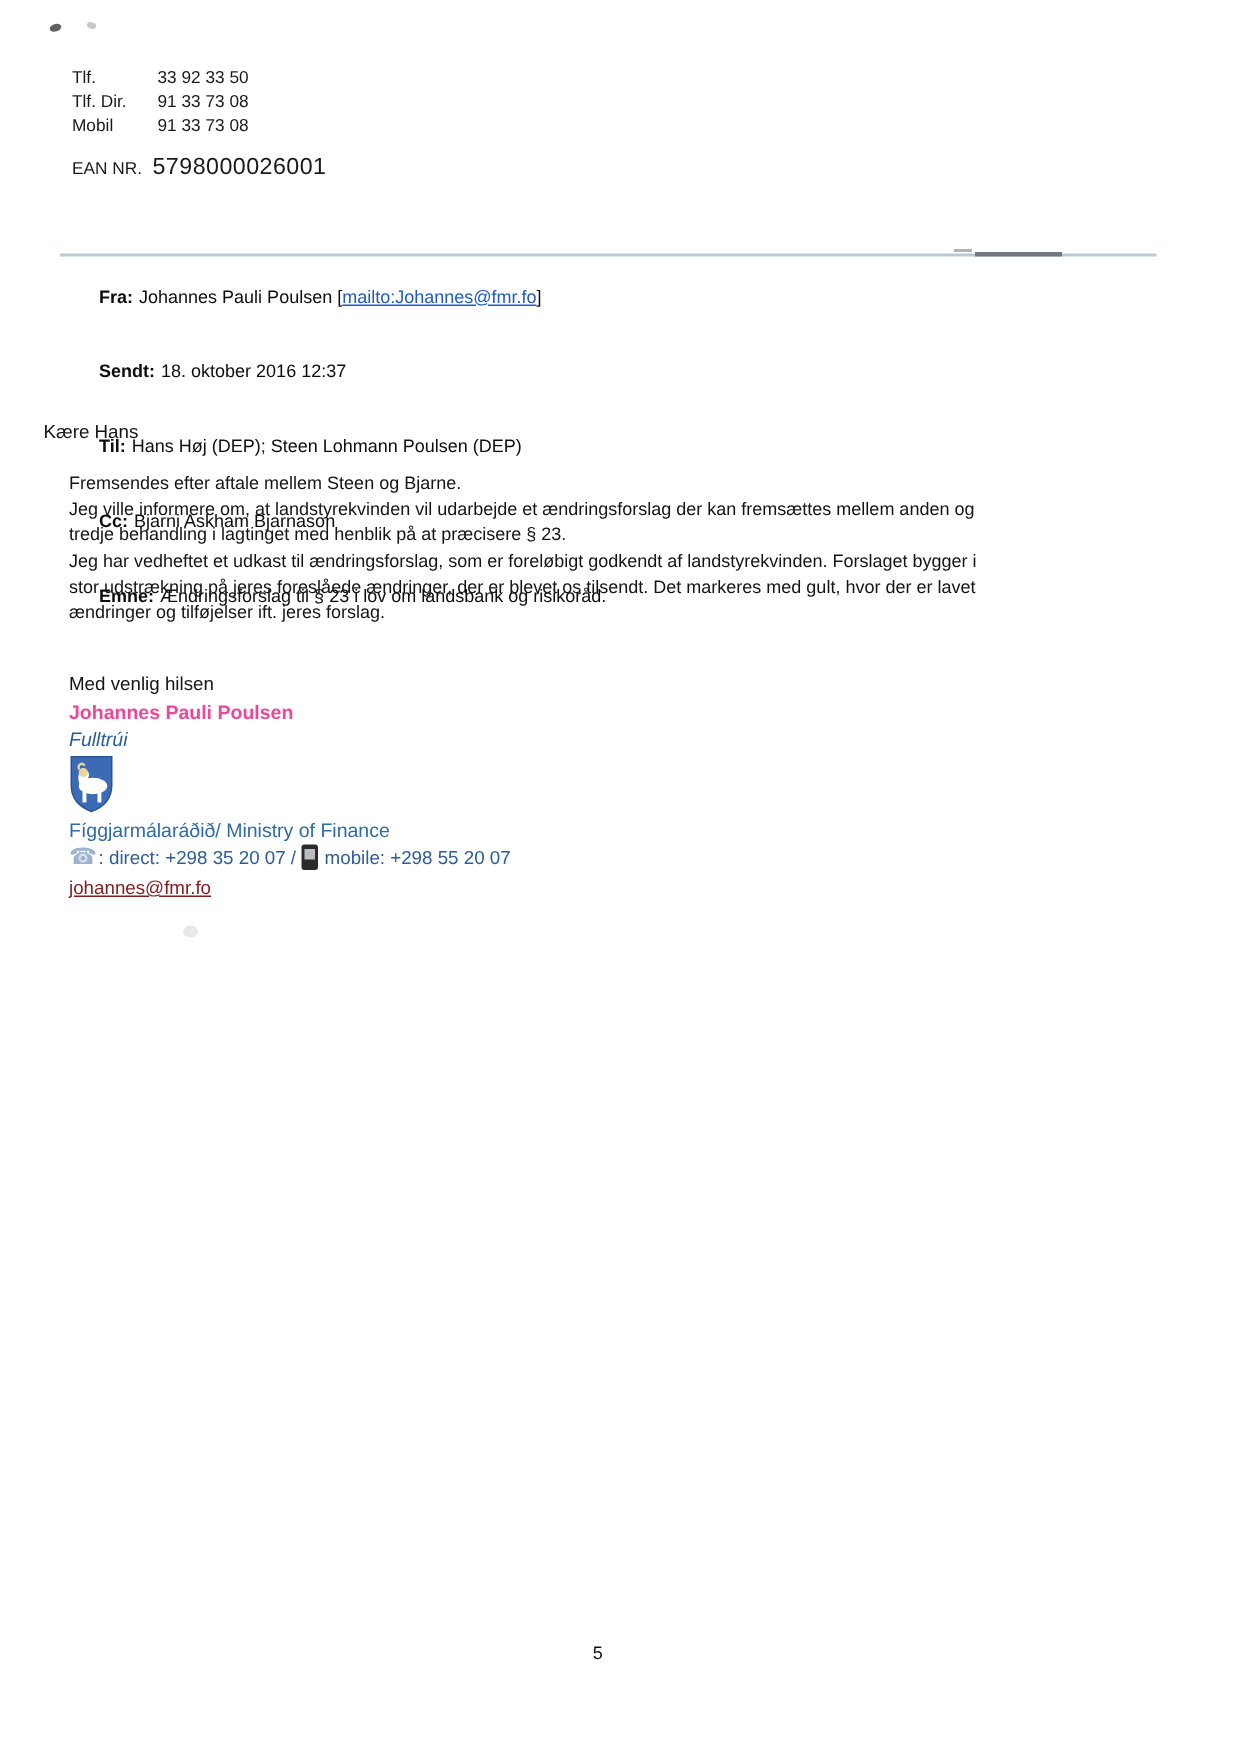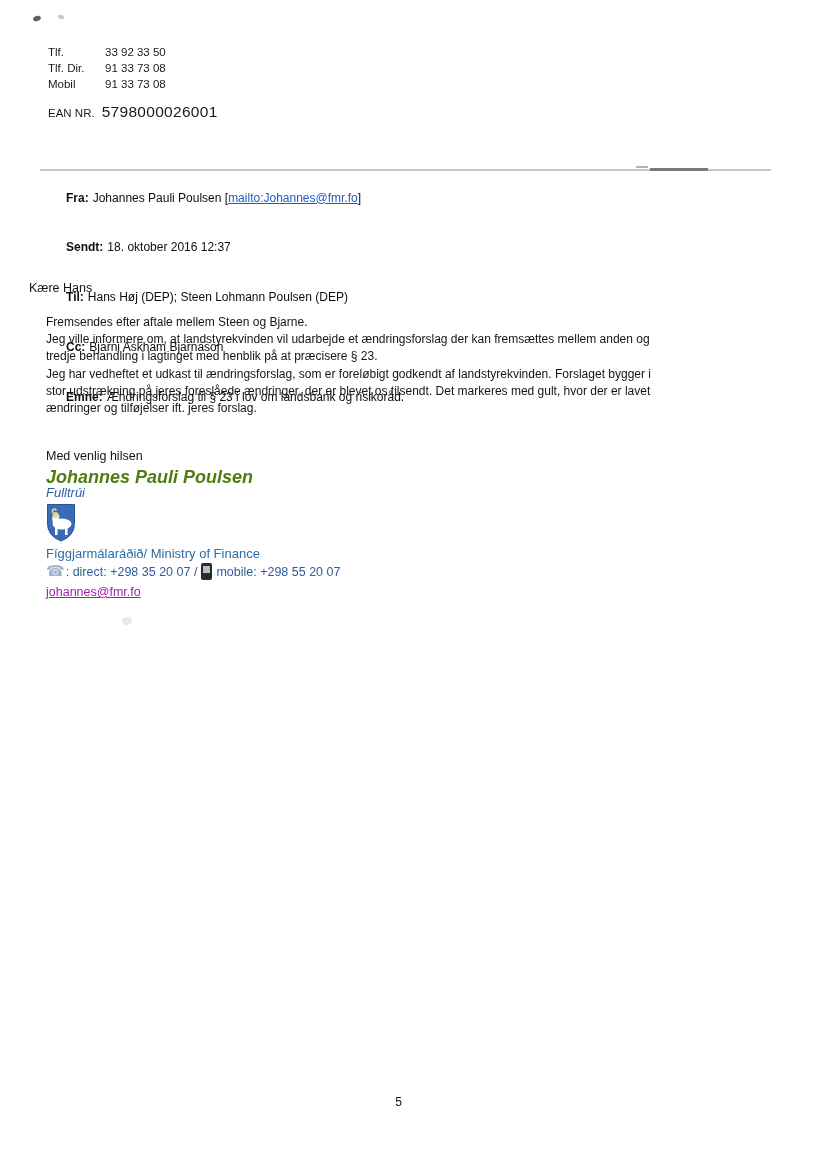--- a/index.html
+++ b/index.html
@@ -39,32 +39,32 @@
   .email-line { white-space: pre-wrap; }
   .email-line b { margin-right: 4px; }
   .link { color: #1f5bc2; text-decoration: underline; cursor: pointer; }
 
   
   .greeting { position: absolute; left: 29px; top: 281px; font-size: 12.5px; }
   .body-lines { position: absolute; left: 46px; top: 314px; font-size: 12px; line-height: 17.2px; }
 
   
   .sig-closing { position: absolute; left: 46px; top: 449px; font-size: 12.5px; }
-  .sig-name   { position: absolute; left: 46px; top: 467px; font-size: 18px; font-weight: bold; color: #4d7c0f; font-style: italic; }
+  .sig-name   { position: absolute; left: 46px; top: 467px; font-size: 13px; font-weight: bold; color: #ec4899; }
   .sig-title  { position: absolute; left: 46px; top: 485px; font-size: 13px; font-style: italic; color: #2e5d9b; }
   .sig-logo   { position: absolute; left: 46px; top: 503px; width: 30px; height: 40px; }
   .sig-org    { position: absolute; left: 46px; top: 546px; font-size: 13px; color: #2e6ca8; }
   .sig-phone  { position: absolute; left: 46px; top: 563px; font-size: 12.5px; color: #2e5d9b;
                 display: flex; align-items: center; white-space: pre; }
   .tel-glyph  { font-family: "DejaVu Sans", sans-serif; font-size: 15px; color: #9db3cf; line-height: 1; margin-right: 1px; }
   .mobile-icon { display: inline-block; width: 11px; height: 17px; background: #2b2b2b;
                  border-radius: 2px; margin: 0 4px 0 4px; position: relative; align-self: flex-start; }
   .mobile-icon::before { content: ""; position: absolute; left: 2px; top: 3px; width: 7px; height: 7px;
                  background: #b9bdc2; }
-  .sig-email  { position: absolute; left: 46px; top: 585px; font-size: 12.5px; color: #a21caf;
+  .sig-email  { position: absolute; left: 46px; top: 585px; font-size: 12.5px; color: #7f1d1d;
                 text-decoration: underline; cursor: pointer; }
 
   
   .smudge { position: absolute; left: 122px; top: 617px; width: 10px; height: 8px;
             background: #e8e8e8; border-radius: 50%; }
 
   
   .page-number { position: absolute; left: 0; top: 1095px; width: 797px; text-align: center; font-size: 12px; color: #111; }
 </style>
 </head>

